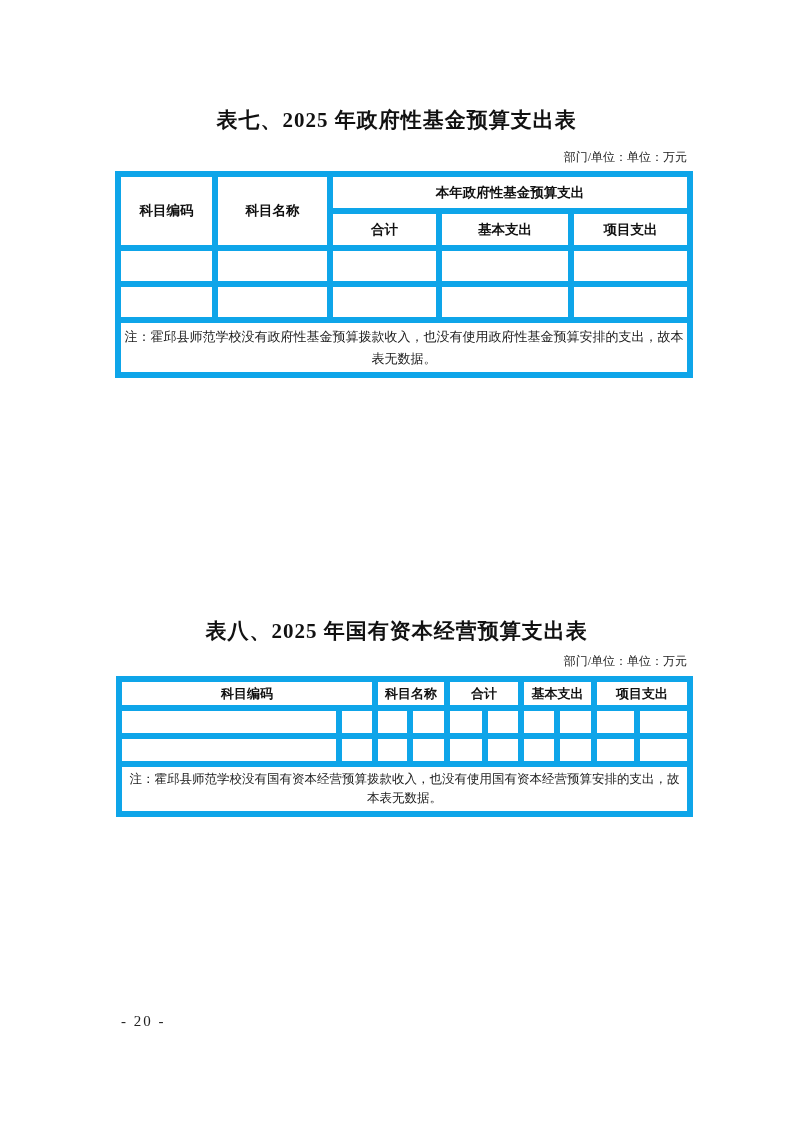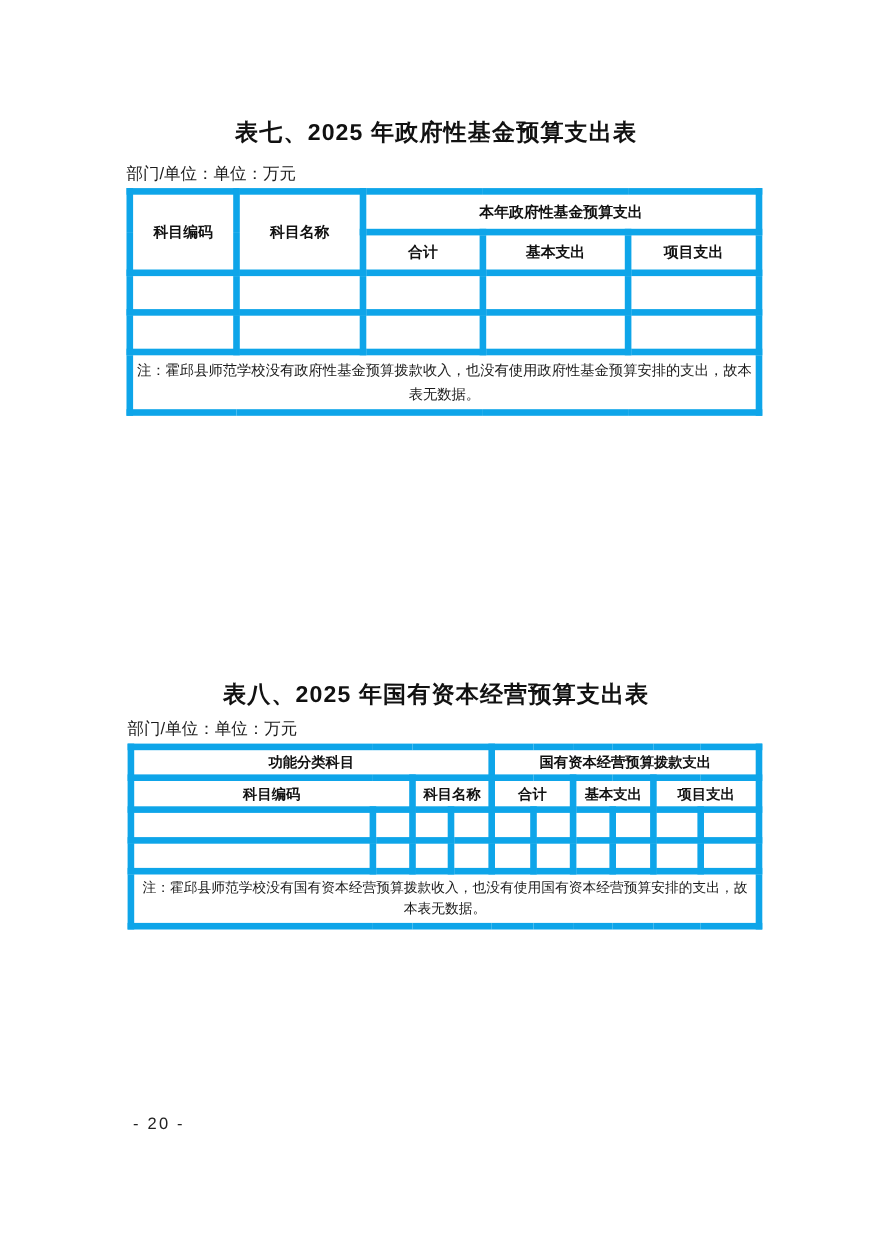--- a/index.html
+++ b/index.html
@@ -5,42 +5,42 @@
   html, body {
     margin: 0;
     padding: 0;
     background: #ffffff;
   }
   .page {
     position: relative;
     width: 793px;
     height: 1122px;
     background: #ffffff;
-    font-family: Liberation Sans, sans-serif;
+    font-family: Liberation Serif, serif;
     color: #1a1a1a;
     overflow: hidden;
   }
   .doc-title {
     position: absolute;
     left: 0;
     width: 100%;
     text-align: center;
     font-size: 21px;
     font-weight: bold;
     letter-spacing: 1px;
     margin: 0;
     color: #111111;
   }
   .title-1 { top: 106px; }
   .title-2 { top: 617px; }
   .meta-row {
     position: absolute;
     display: flex;
-    justify-content: flex-start;
-    font-size: 15px;
+    justify-content: flex-end;
+    font-size: 12px;
     color: #1a1a1a;
   }
   .meta-1 { top: 149px; left: 115px; width: 572px; }
   .meta-2 { top: 653px; left: 116px; width: 571px; }
   table.budget {
     position: absolute;
     border-collapse: collapse;
     table-layout: fixed;
     background: #ffffff;
   }
@@ -165,24 +165,20 @@
       <col style="width:35px">
       <col style="width:37px">
       <col style="width:38px">
       <col style="width:36px">
       <col style="width:36px">
       <col style="width:37px">
       <col style="width:43px">
       <col style="width:53px">
     </colgroup>
     <tbody>
-      <tr class="t8-hrow1">
-        <td colspan="4" class="hdr">功能分类科目</td>
-        <td colspan="6" class="hdr">国有资本经营预算拨款支出</td>
-      </tr>
       <tr class="t8-hrow2">
         <td colspan="2" class="hdr">科目编码</td>
         <td colspan="2" class="hdr">科目名称</td>
         <td colspan="2" class="hdr">合计</td>
         <td colspan="2" class="hdr">基本支出</td>
         <td colspan="2" class="hdr">项目支出</td>
       </tr>
       <tr class="t8-empty">
         <td></td>
         <td></td>

